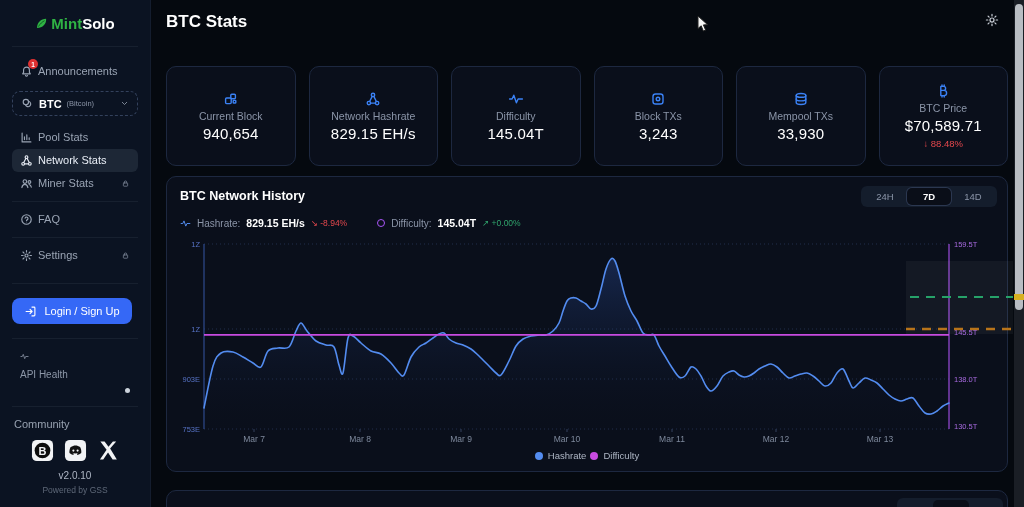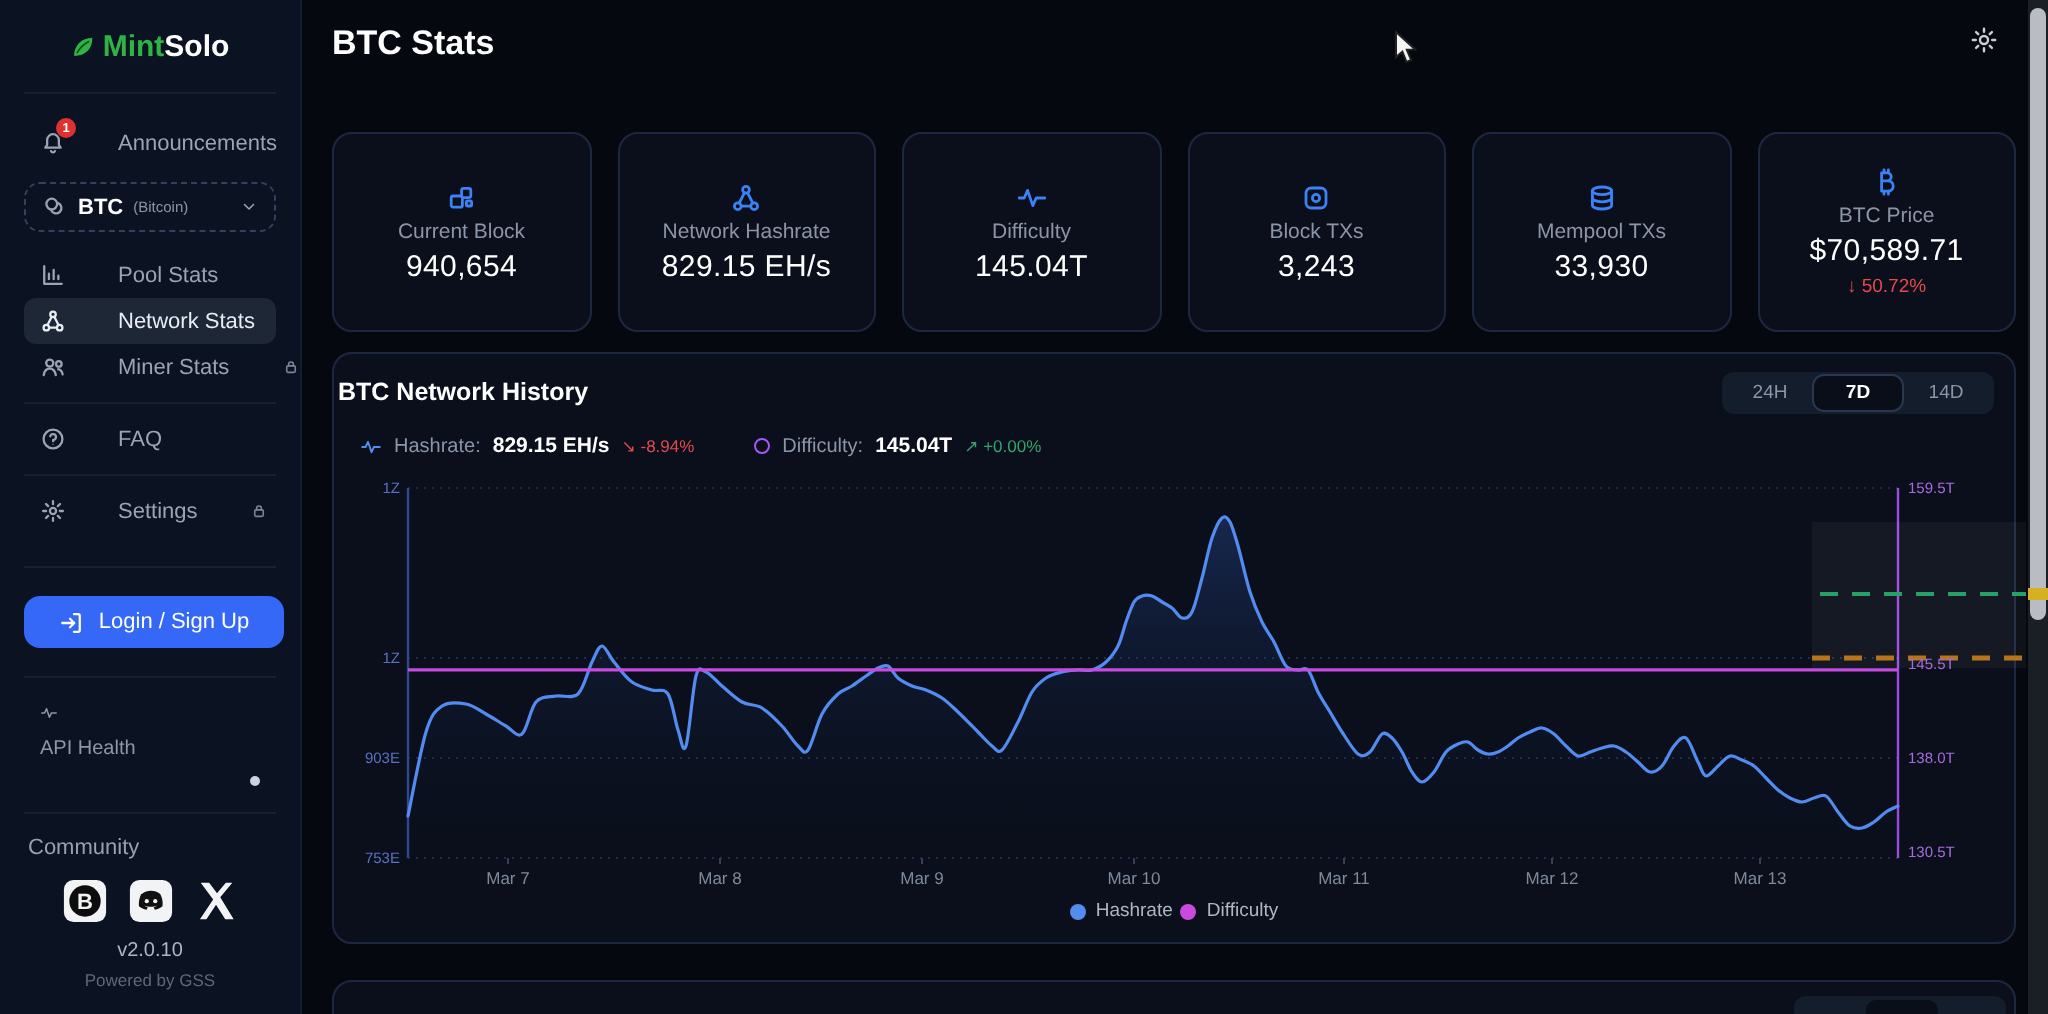--- a/index.html
+++ b/index.html
@@ -6,33 +6,33 @@
   body{
     width:1024px;height:507px;position:relative;overflow:hidden;
     background:#05090f;font-family:"Liberation Sans",sans-serif;
     -webkit-font-smoothing:antialiased;color:#e5e9f0;
   }
   
   .sidebar{position:absolute;left:0;top:0;width:150px;height:507px;background:#0b1322;border-right:1px solid #141d2e;}
   .brand{display:flex;align-items:center;justify-content:center;gap:3px;padding-top:15px;font-size:15px;font-weight:bold;}
   .brand .mint{color:#2fb344;} .brand .solo{color:#ffffff;}
   .sb-div{border:none;border-top:1px solid #17202f;margin:0 12px;}
-  .sb-row{display:flex;align-items:center;gap:26px;margin:0 12px;padding:5px 8px;color:#9aa4b4;font-size:11px;border-radius:6px;position:relative;}
+  .sb-row{display:flex;gap:5px;margin:0 12px;padding:5px 8px;color:#9aa4b4;font-size:11px;border-radius:6px;position:relative;}
   .sb-row .lbl{flex:1;white-space:nowrap;}
   .sb-row.active{background:#1d2736;color:#e8edf5;}
   .announce{margin-top:13px;margin-bottom:6px;}
   .badge{position:absolute;left:16px;top:-1px;background:#e03131;color:#fff;font-size:6.5px;font-weight:bold;width:10px;height:10px;border-radius:50%;display:flex;align-items:center;justify-content:center;}
   .coin-sel{margin:8px 12px 10px 12px;border:1px dashed #33415c;border-radius:8px;padding:5px 8px;display:flex;align-items:center;gap:5px;color:#9aa4b4;justify-content:flex-end;}
   .coin-sel .coin{color:#fff;font-weight:bold;font-size:11px;}
   .coin-sel .cname{font-size:7.5px;color:#8b95a8;flex:1;}
   .ic{display:inline-flex;align-items:center;justify-content:center;}
   .ic svg{width:13px;height:13px;display:block;}
   .ic.small svg{width:9px;height:9px;}
   .lock{color:#7b8597;margin-left:auto;}
-  .login-btn{display:flex;align-items:center;justify-content:center;gap:7px;margin:14px 12px;background:#3568f6;color:#fff;font-size:11px;border:none;border-radius:8px;height:26px;width:130px;cursor:pointer;}
+  .login-btn{display:flex;align-items:center;justify-content:center;gap:7px;margin:14px 12px;background:#3568f6;color:#fff;font-size:11px;border:none;border-radius:8px;height:26px;width:120px;cursor:pointer;}
   .api-row{display:flex;align-items:flex-start;gap:8px;margin:9px 12px;padding:4px 8px;color:#8d97a8;font-size:10px;flex-direction:column;}
   .api-dot{width:5px;height:5px;border-radius:50%;background:#ccd3dc;margin-left:auto;}
   .community-lbl{margin:11px 0 0 14px;font-size:11px;color:#97a1b0;}
   .social-row{display:flex;align-items:center;justify-content:center;gap:10px;margin-top:9px;}
   .social{width:23px;height:23px;cursor:pointer;}
   .social svg{width:23px;height:23px;display:block;}
   .version{text-align:center;font-size:10px;color:#aeb6c4;margin-top:8px;}
   .powered{text-align:center;font-size:8.5px;color:#5e6878;margin-top:4px;}
   
   .main{position:absolute;left:150px;top:0;width:874px;height:507px;}
@@ -41,21 +41,21 @@
   .theme-btn svg{width:14px;height:14px;}
   .stats-row{position:absolute;left:16px;right:16px;top:66px;height:100px;display:flex;gap:13px;}
   .card{background:#0a0f1b;border:1px solid #1d2840;border-radius:10px;box-sizing:border-box;}
   .stat-card{flex:1;display:flex;flex-direction:column;align-items:center;justify-content:center;gap:3px;padding:6px 4px;}
   .card-ic{color:#3b82f6;} .card-ic svg{width:16px;height:16px;}
   .stat-label{font-size:10.5px;color:#8b95a8;}
   .stat-value{font-size:15px;font-weight:normal;color:#ffffff;letter-spacing:.2px;}
   .stat-change{font-size:9.5px;margin-top:1px;}
   
   .chart-card{position:absolute;left:16px;right:16px;top:176px;height:296px;overflow:visible;}
-  .chart-title{position:absolute;left:2px;top:12px;font-size:12.5px;font-weight:bold;color:#fff;}
+  .chart-title{position:absolute;left:13px;top:12px;font-size:12.5px;font-weight:bold;color:#fff;}
   .range-toggle{position:absolute;right:10px;top:9px;display:flex;background:#141d2c;border-radius:6px;padding:2px;}
   .range-btn{min-width:30px;padding:3px 7px;font-size:9.5px;color:#8b95a8;text-align:center;border-radius:5px;cursor:pointer;}
   .range-btn.active{background:#0a0e18;color:#fff;font-weight:bold;box-shadow:0 0 0 1px #2b3750;}
   .hdr-legend{position:absolute;left:13px;top:40px;display:flex;align-items:center;gap:6px;font-size:10px;color:#8b95a8;}
   .hdr-legend .val{color:#fff;font-weight:bold;font-size:10.5px;}
   .hdr-legend .chg-neg{color:#e5484d;font-size:8.5px;}
   .hdr-legend .chg-pos{color:#30a46c;font-size:8.5px;}
   .hdr-legend .gap{width:18px;}
   .hdr-legend .ic svg{width:11px;height:11px;}
   .ring{width:8px;height:8px;border:1.6px solid #a855f7;border-radius:50%;box-sizing:border-box;}
@@ -301,21 +301,21 @@
     </div>
       <div class="card stat-card">
       <span class="ic card-ic">
           <svg viewBox="0 0 16 16" fill="none" stroke="currentColor" stroke-width="1.4" stroke-linecap="round" stroke-linejoin="round">
             <path d="M5.8 3.4v9.2M5.8 3.4h2.8a2 2 0 0 1 0 4H5.8m3.2 0a2.3 2.3 0 0 1 0 5.2H5.8"></path>
             <path d="M7 1.9v1.5M9.2 1.9v1.5M7 12.6v1.5M9.2 12.6v1.5"></path>
           </svg>
         </span>
       <div class="stat-label">BTC Price</div>
       <div class="stat-value">$70,589.71</div>
-      <div class="stat-change" style="color:#e5484d">↓ 50.72%</div>
+      <div class="stat-change" style="color:#e5484d">↓ 88.48%</div>
     </div>
     </div>
 
   <div class="card chart-card">
     <div class="chart-title">BTC Network History</div>
     <div class="range-toggle" id="range-toggle">
         <div class="range-btn">24H</div>
         <div class="range-btn active">7D</div>
         <div class="range-btn">14D</div>
       </div>

